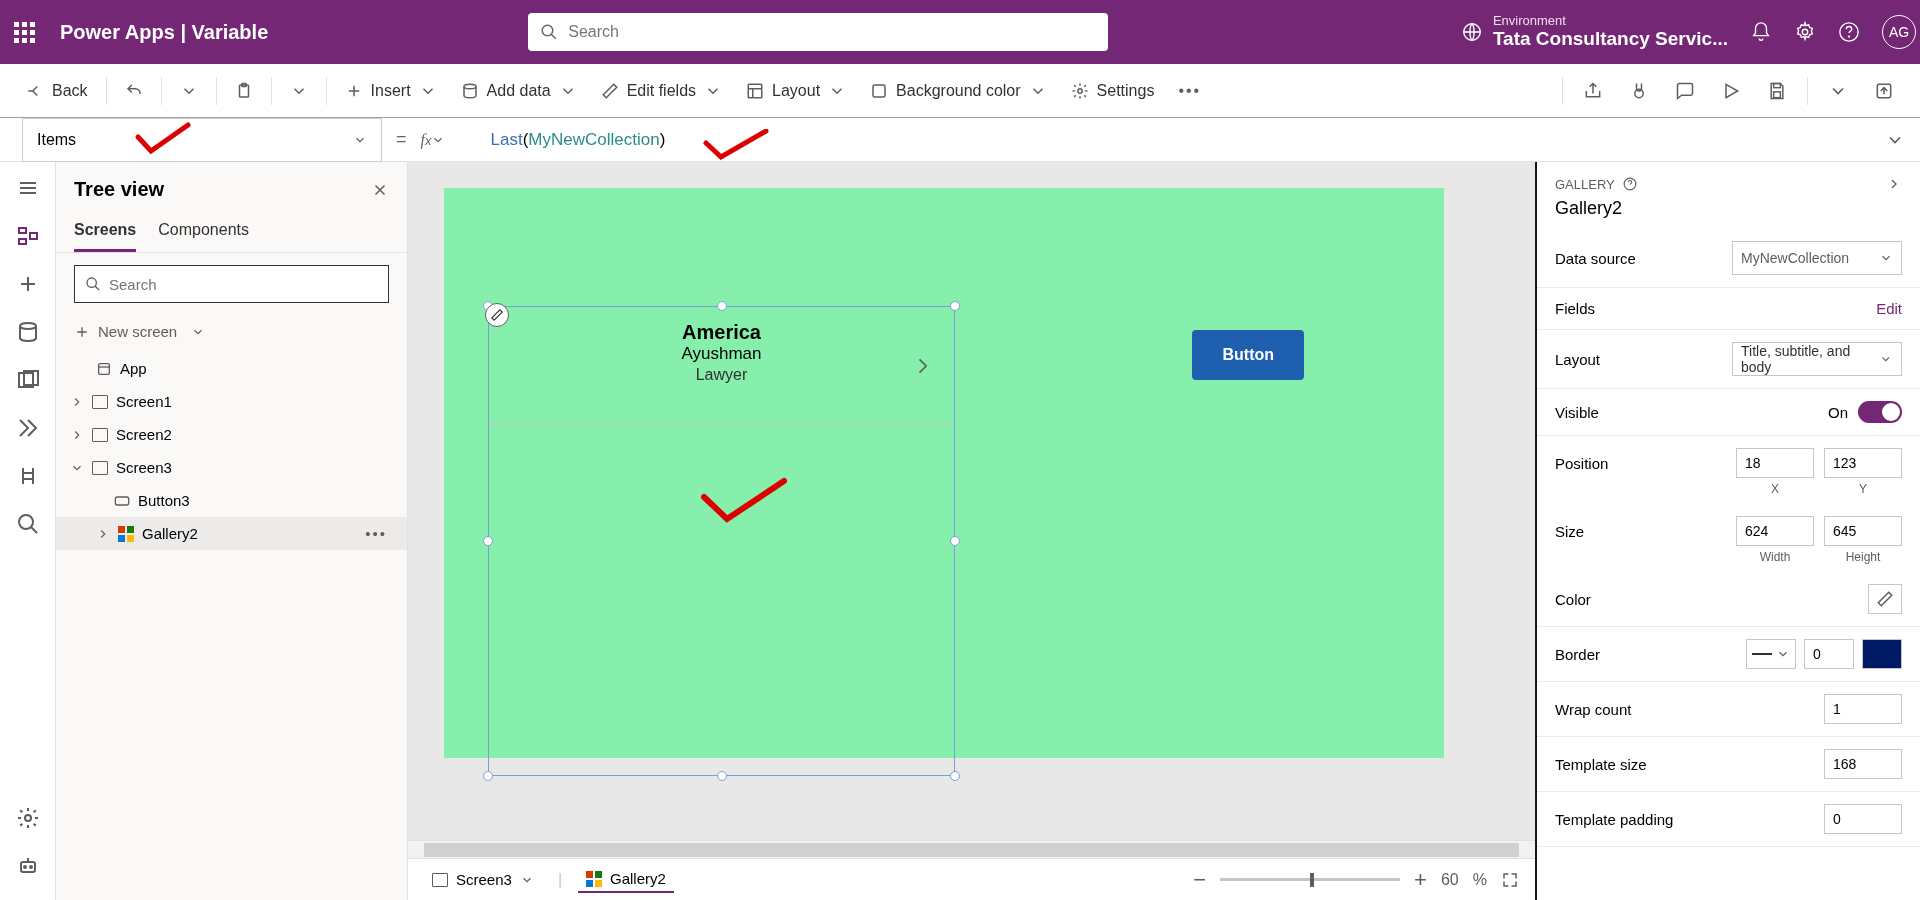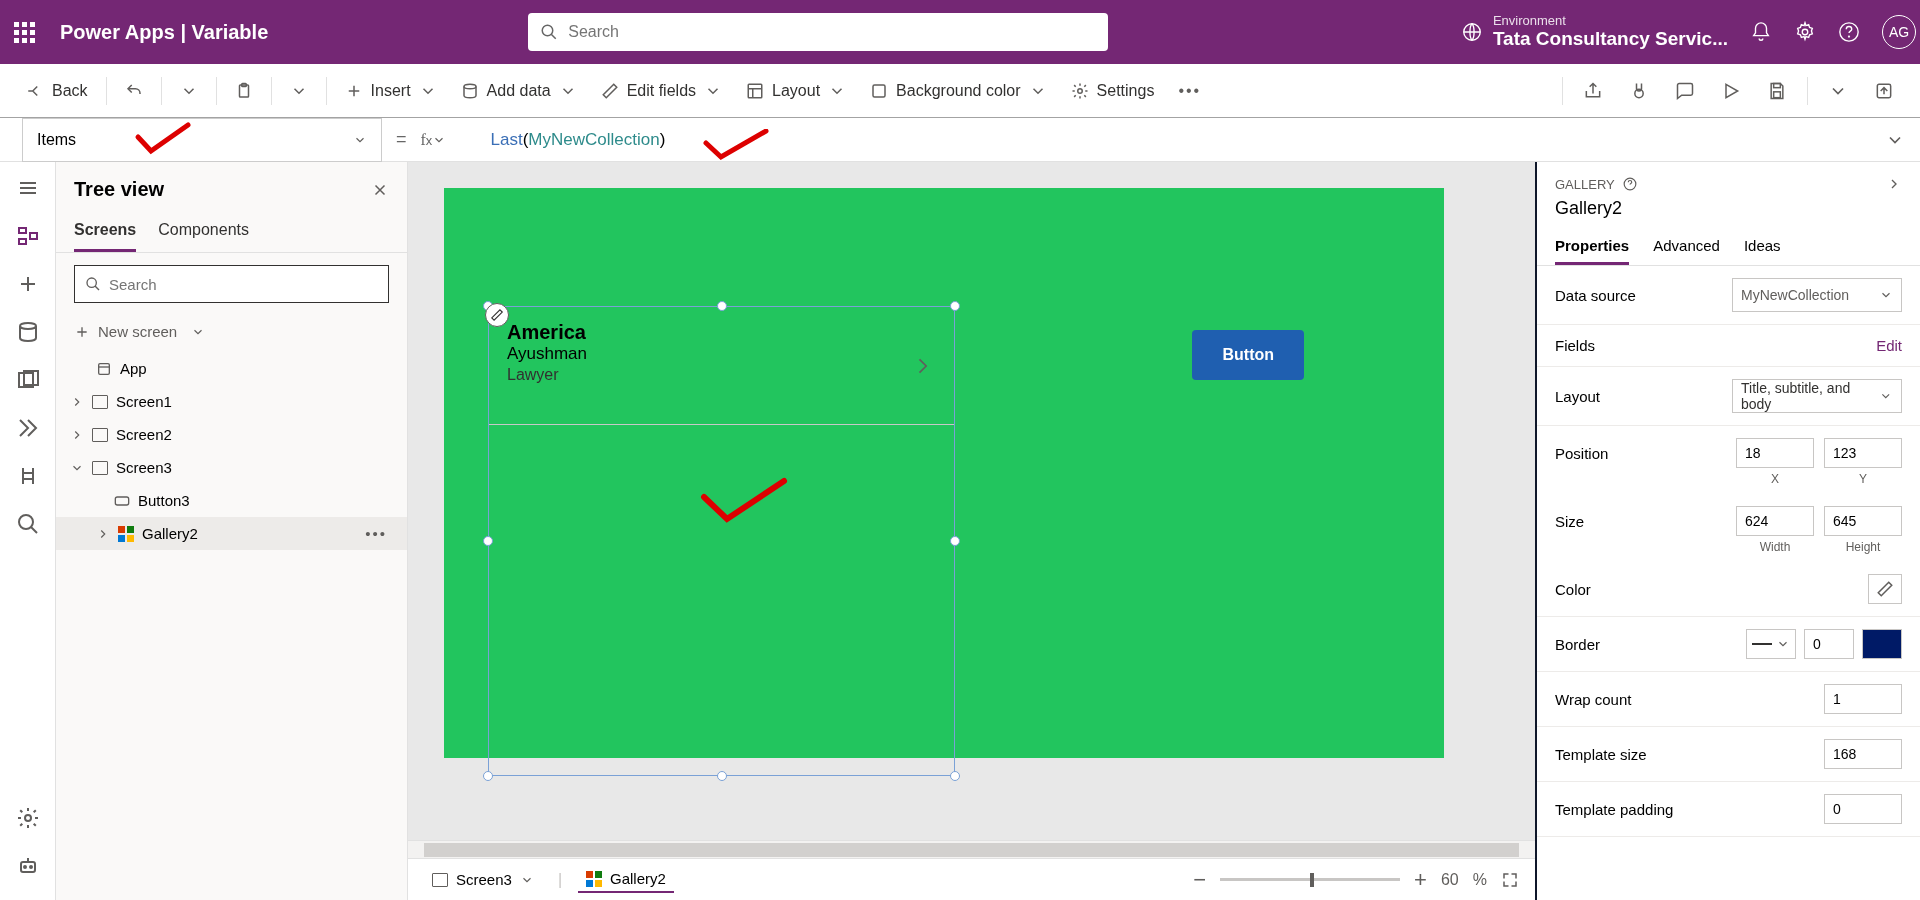--- a/index.html
+++ b/index.html
@@ -29,21 +29,21 @@
 .tb-sep { width:1px; height:28px; background:#e1e1e1; margin:0 4px; }
 .tb-chev { color:#666; width:14px; height:14px; }
 .tb-right { margin-left:auto; display:flex; align-items:center; gap:6px; }
 .tb-right .icon-btn { padding:6px 10px; cursor:pointer; }
 .tb-right svg { width:20px; height:20px; color:#605e5c; }
 
 
 .formula-row { height: 44px; display:flex; align-items:center; border-bottom:1px solid #e1e1e1; }
 .prop-select { width: 360px; height:44px; border:1px solid #ccc; display:flex; align-items:center; padding:0 14px; font-size:16px; justify-content:space-between; margin-left:22px; position:relative; }
 .eq-sign { margin:0 14px; font-size:18px; color:#666; }
-.fx-wrap { width:60px; display:flex; align-items:center; color:#666; }
+.fx-wrap { width:60px; display:flex; align-items:center; font-style:italic; color:#666; }
 .formula-input { flex:1; padding:0 10px; font-size:17px; font-family: "Segoe UI", monospace; position:relative; }
 .formula-token-fn { color:#3b6fb6; }
 .formula-token-var { color:#2e8b8b; }
 .formula-expand { width:50px; display:flex; align-items:center; justify-content:center; cursor:pointer; }
 
 
 .main { display:flex; height: calc(900px - 64px - 54px - 44px); }
 
 
 .left-rail { width:56px; border-right:1px solid #e1e1e1; display:flex; flex-direction:column; align-items:center; padding-top:14px; gap:24px; }
@@ -66,21 +66,21 @@
 .tree-item.selected { background:#edebe9; }
 .tree-item .indent1 { width:18px; }
 .tree-item .indent2 { width:36px; }
 .tree-chev { width:14px; color:#605e5c; }
 .tree-icon { width:16px; height:14px; border:1.5px solid #605e5c; border-radius:1px; }
 .tree-more { margin-left:auto; color:#605e5c; padding-right:6px; letter-spacing:2px; }
 
 
 .canvas-area { flex:1; display:flex; flex-direction:column; background:#e8e8e8; position:relative; }
 .canvas-scroll { flex:1; position:relative; overflow:hidden; }
-.canvas-frame { position:absolute; left:36px; top:26px; width:1000px; height:570px; background:#22c55e; }
+.canvas-frame { position:absolute; left:36px; top:26px; width:1000px; height:570px; background:#86efac;text-align:center; }
 .gallery-sel { position:absolute; left:44px; top:118px; width:467px; height:470px; border:1.5px solid #7aa1d6; }
 .sel-handle { position:absolute; width:10px; height:10px; background:#fff; border:1.5px solid #7aa1d6; border-radius:50%; }
 .gal-row { height:118px; border-bottom:1px solid #c8c8c8; padding:14px 18px; position:relative; }
 .gal-title { font-size:20px; font-weight:600; }
 .gal-sub { font-size:17px; margin-top:0; }
 .gal-body { font-size:16px; margin-top:2px; color:#323130; }
 .gal-arrow { position:absolute; right:22px; top:50%; transform:translateY(-50%); color:#605e5c; }
 .edit-pencil { position:absolute; left:-4px; top:-4px; width:24px; height:24px; border:1.5px solid #605e5c; border-radius:50%; background:#fff; display:flex; align-items:center; justify-content:center; }
 .canvas-btn { position:absolute; right:140px; top:142px; background:#1f5fb0; color:#fff; padding:16px 30px; border-radius:4px; font-size:16px; font-weight:600; }
 
@@ -544,25 +544,20 @@
       <span>GALLERY</span>
       <svg width="14" height="14" viewBox="0 0 24 24" fill="none" stroke="#605e5c" stroke-width="2">
           <circle cx="12" cy="12" r="10"></circle>
           <path d="M9 9a3 3 0 016 0c0 2-3 2-3 4"></path>
         </svg>
       <svg width="16" height="16" style="margin-left:auto;" viewBox="0 0 24 24" fill="none" stroke="#605e5c" stroke-width="2">
           <path d="M9 6l6 6-6 6"></path>
         </svg>
     </div>
     <div class="props-name">Gallery2</div>
-    <div class="props-tabs">
-      <div class="props-tab active">Properties</div>
-      <div class="props-tab">Advanced</div>
-      <div class="props-tab">Ideas</div>
-    </div>
 
     <div class="prop-row">
       <span>Data source</span>
       <div class="prop-input">
         <span>MyNewCollection</span>
         <svg class="tb-chev" viewBox="0 0 24 24" fill="none" stroke="#605e5c" stroke-width="2">
             <path d="M6 9l6 6 6-6"></path>
           </svg>
       </div>
     </div>
@@ -570,20 +565,29 @@
       <span>Fields</span>
       <span class="prop-link">Edit</span>
     </div>
     <div class="prop-row">
       <span>Layout</span>
       <div class="prop-input">
         <span style="color:#323130;">Title, subtitle, and body</span>
         <svg class="tb-chev" viewBox="0 0 24 24" fill="none" stroke="#605e5c" stroke-width="2">
             <path d="M6 9l6 6 6-6"></path>
           </svg>
+      </div>
+    </div>
+    <div class="prop-row">
+      <span>Visible</span>
+      <div style="display:flex;align-items:center;gap:10px;">
+        <span>On</span>
+        <div class="toggle">
+            <div class="knob"></div>
+          </div>
       </div>
     </div>
     <div class="prop-row" style="border-bottom:none;padding-bottom:4px;">
       <span>Position</span>
       <div class="dual-input">
         <input value="18" style="">
         <input value="123" style="">
       </div>
     </div>
     <div class="dual-labels">

